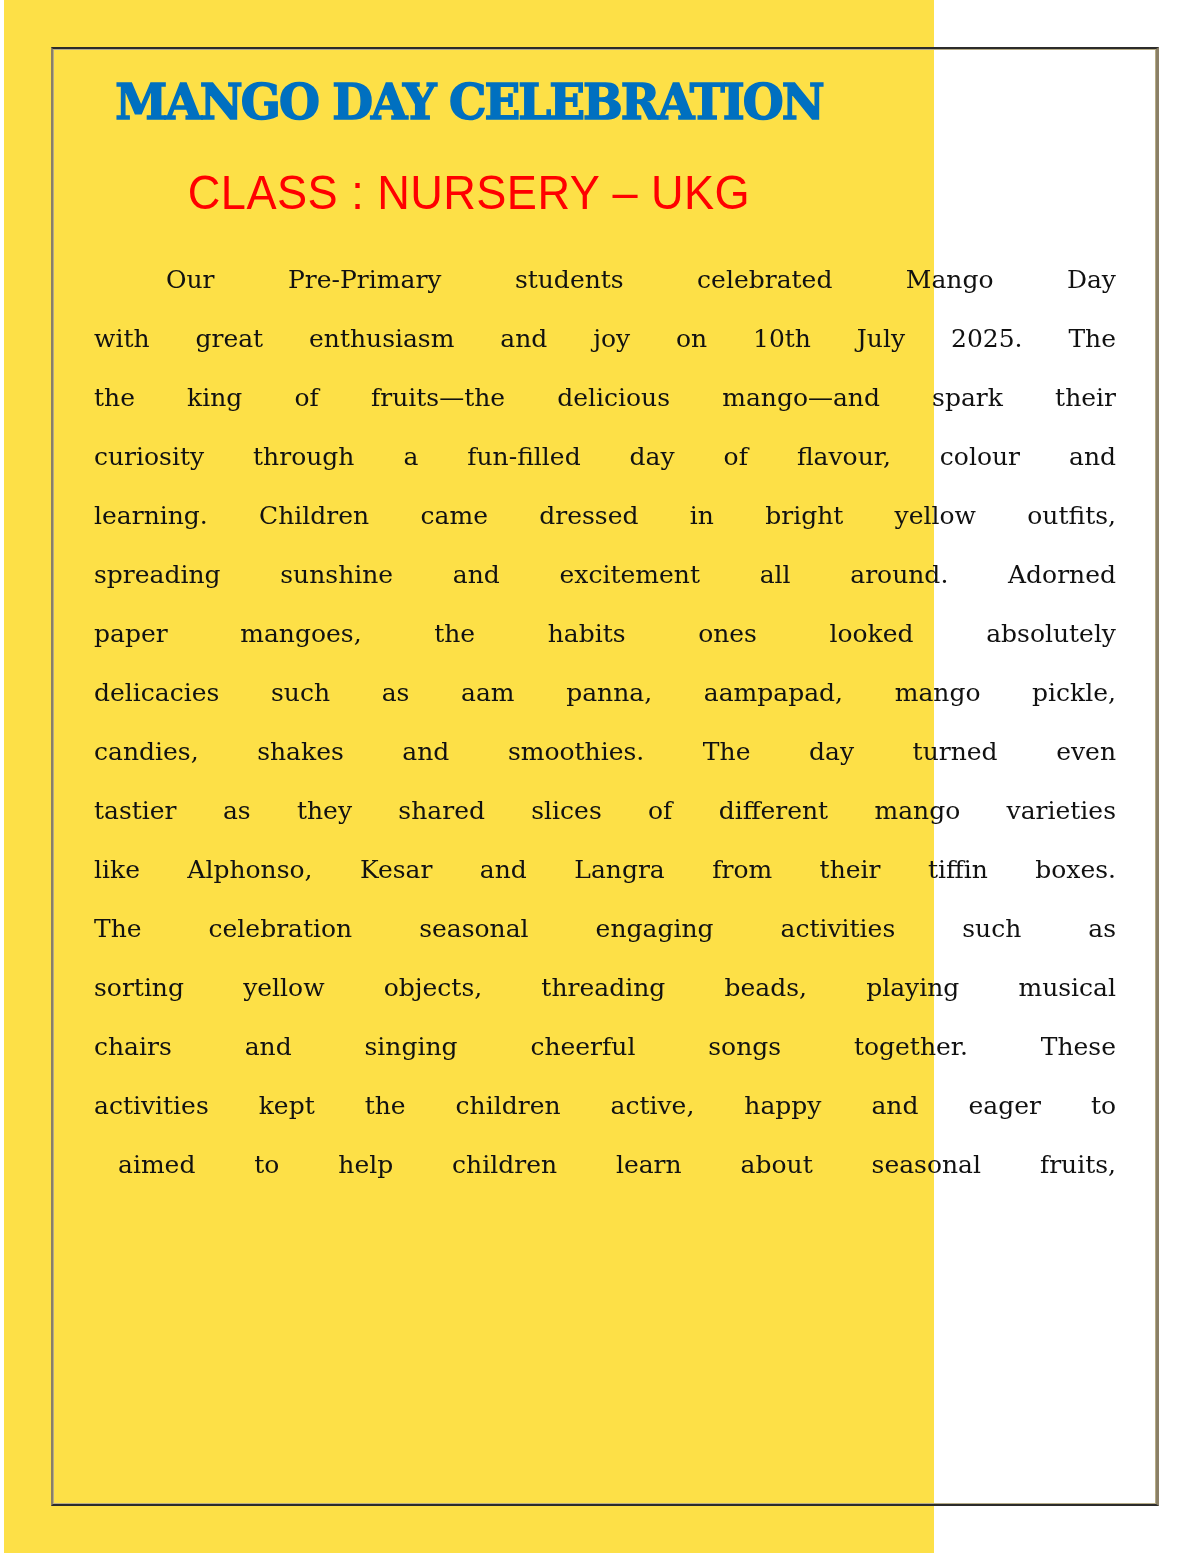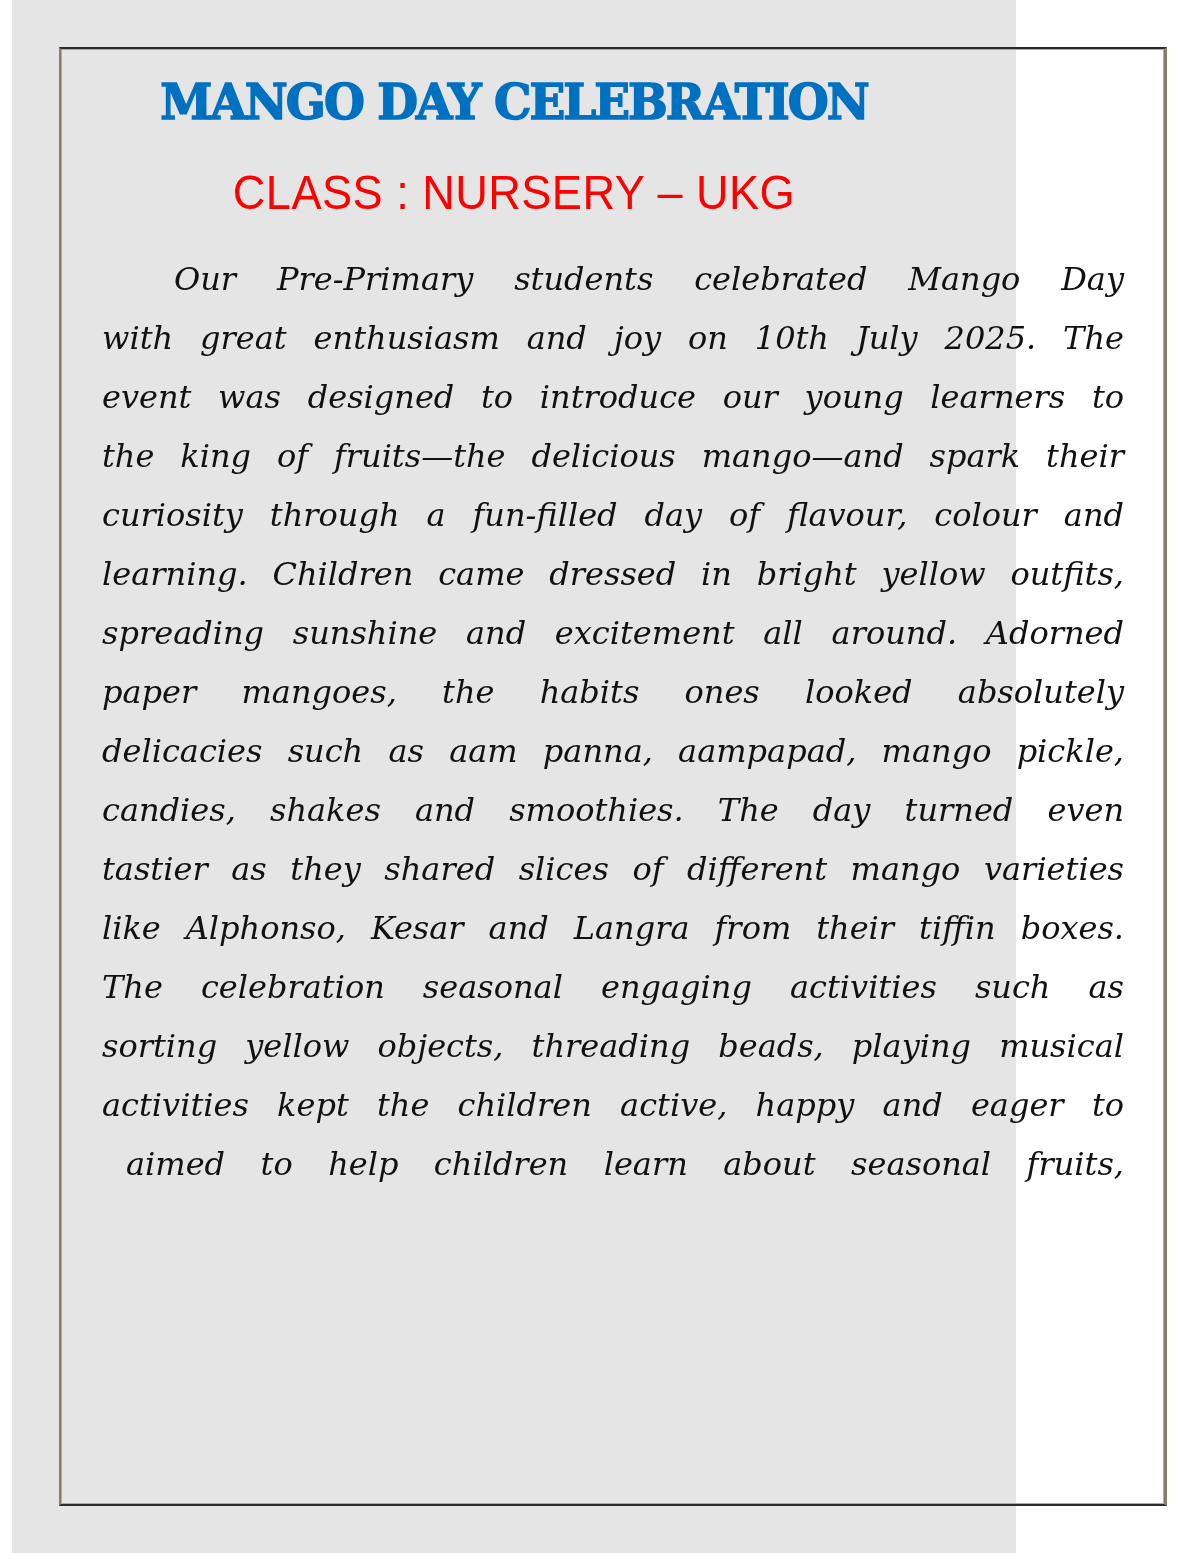--- a/index.html
+++ b/index.html
@@ -2,23 +2,23 @@
 <html><head>
 <meta charset="utf-8">
 <style>
   html, body { margin: 0; padding: 0; }
   body {
     width: 1200px; height: 1553px;
     background: #ffffff;
     position: relative; overflow: hidden;
   }
   .page {
-    position: absolute; left: 12px; top: 0;
-    width: 1004px; height: 1553px;
-    background: #e5e5e5;
+    position: absolute; left: 4px; top: 0;
+    width: 930px; height: 1553px;
+    background: #fde047;
   }
   .frame {
     position: absolute; left: 47px; top: 47px;
     width: 1103px; height: 1455px;
     border-top: 2px solid #2b2b2b;
     border-left: 2px solid #8a7f66;
     border-right: 3px solid #8a7f66;
     border-bottom: 2px solid #2b2b2b;
     box-shadow: inset 0 0 0 1px #b5ab86;
   }
@@ -38,22 +38,21 @@
     text-align: center;
     font-family: "Liberation Sans", sans-serif;
     font-size: 48px;
     color: #ff0000;
     letter-spacing: 0.5px;
     transform: scaleX(0.94);
   }
   .body-text {
     position: absolute; left: 90px; top: 250px; width: 1022px;
     font-family: "DejaVu Serif", serif;
-    font-style: italic;
-    font-size: 32px;
+    font-size: 25px;
     color: #111;
   }
   .line {
     display: block;
     height: 59px; line-height: 59px;
     text-align: justify;
     text-align-last: justify;
     white-space: nowrap;
     transform-origin: left center;
   }
@@ -64,28 +63,28 @@
 
 <div class="page">
   <div class="frame"></div>
 
   <div class="title">MANGO DAY CELEBRATION</div>
   <div class="subtitle">CLASS : NURSERY – UKG</div>
 
   <div class="body-text">
     <span class="line first" style="display: block;">Our Pre-Primary students celebrated Mango Day</span>
     <span class="line" style="display: block;">with great enthusiasm and joy on 10th July 2025. The</span>
-    <span class="line" style="display: block;">event was designed to introduce our young learners to</span>
     <span class="line" style="display: block;">the king of fruits—the delicious mango—and spark their</span>
     <span class="line" style="display: block;">curiosity through a fun-filled day of flavour, colour and</span>
     <span class="line" style="display: block;">learning. Children came dressed in bright yellow outfits,</span>
     <span class="line" style="display: block;">spreading sunshine and excitement all around. Adorned</span>
     <span class="line" style="display: block;">paper mangoes, the habits ones looked absolutely</span>
     <span class="line" style="display: block;">delicacies such as aam panna, aampapad, mango pickle,</span>
     <span class="line" style="display: block;">candies, shakes and smoothies. The day turned even</span>
     <span class="line" style="display: block;">tastier as they shared slices of different mango varieties</span>
     <span class="line" style="display: block;">like Alphonso, Kesar and Langra from their tiffin boxes.</span>
     <span class="line" style="display: block;">The celebration seasonal engaging activities such as</span>
     <span class="line" style="display: block;">sorting yellow objects, threading beads, playing musical</span>
+    <span class="line" style="display: block;">chairs and singing cheerful songs together. These</span>
     <span class="line" style="display: block;">activities kept the children active, happy and eager to</span>
     <span class="line" style="display: block; margin-left: 24px;">aimed to help children learn about seasonal fruits,</span>
   </div>
 </div>
 
 </body></html>

